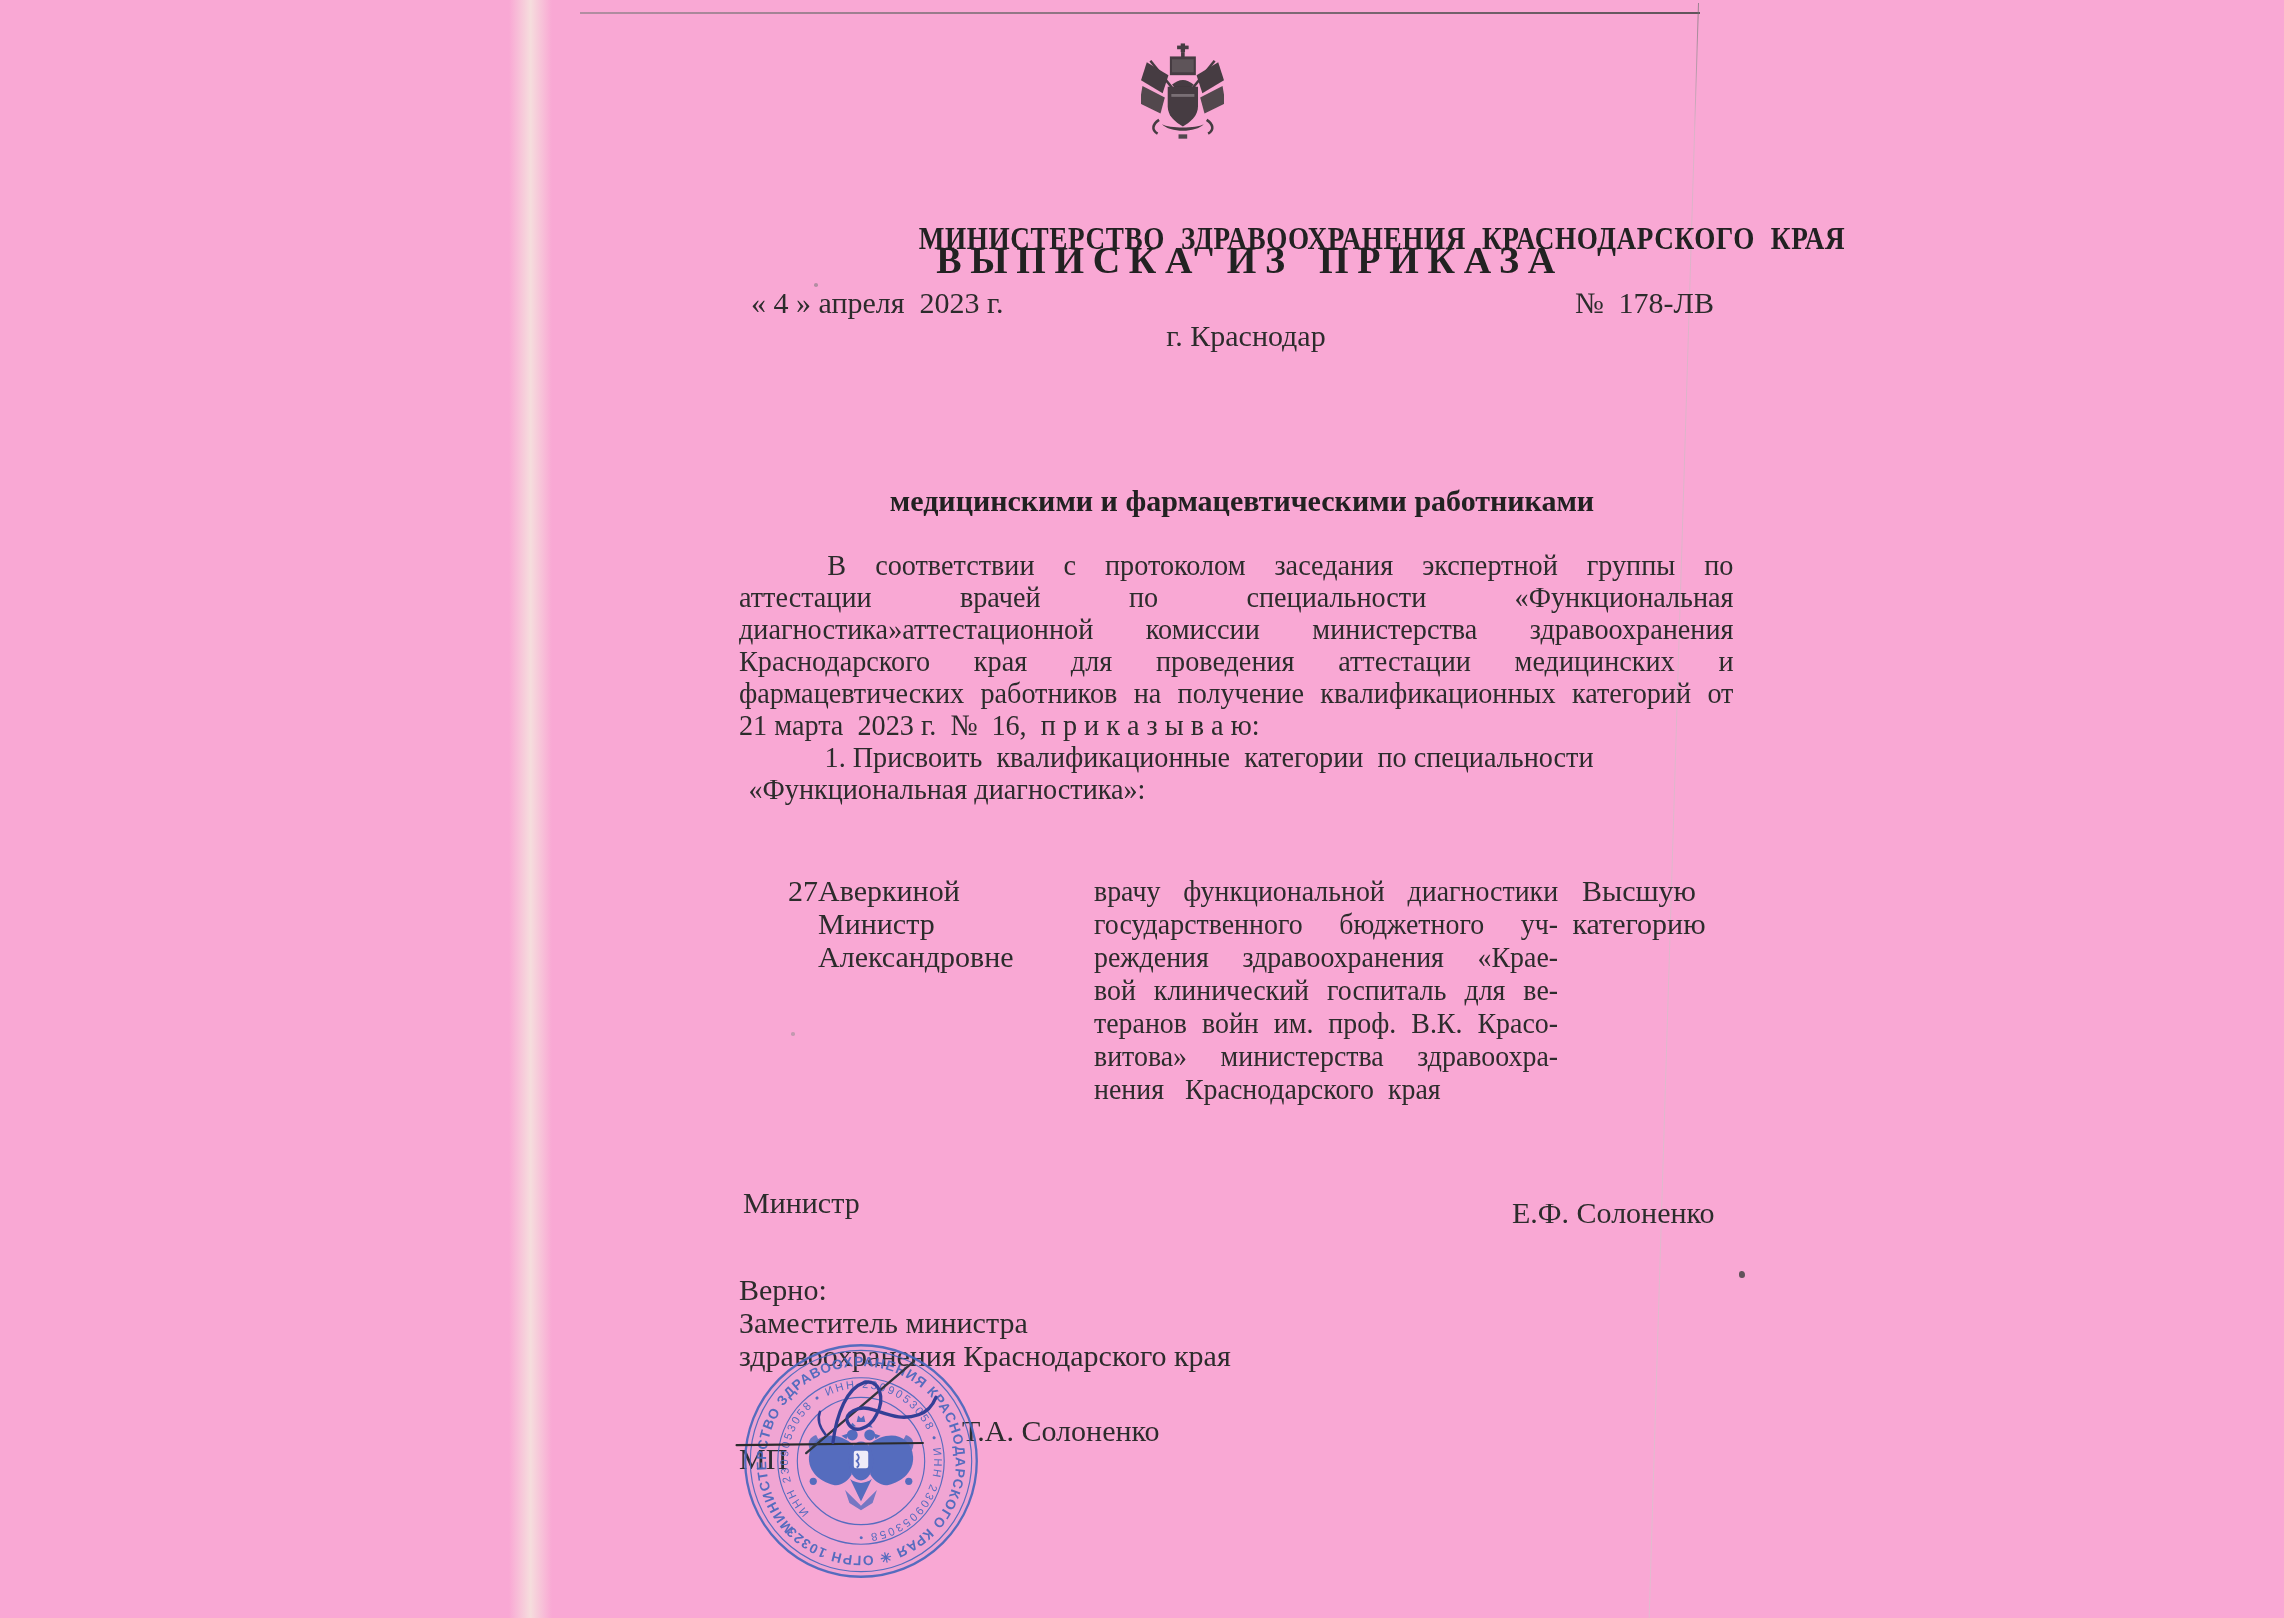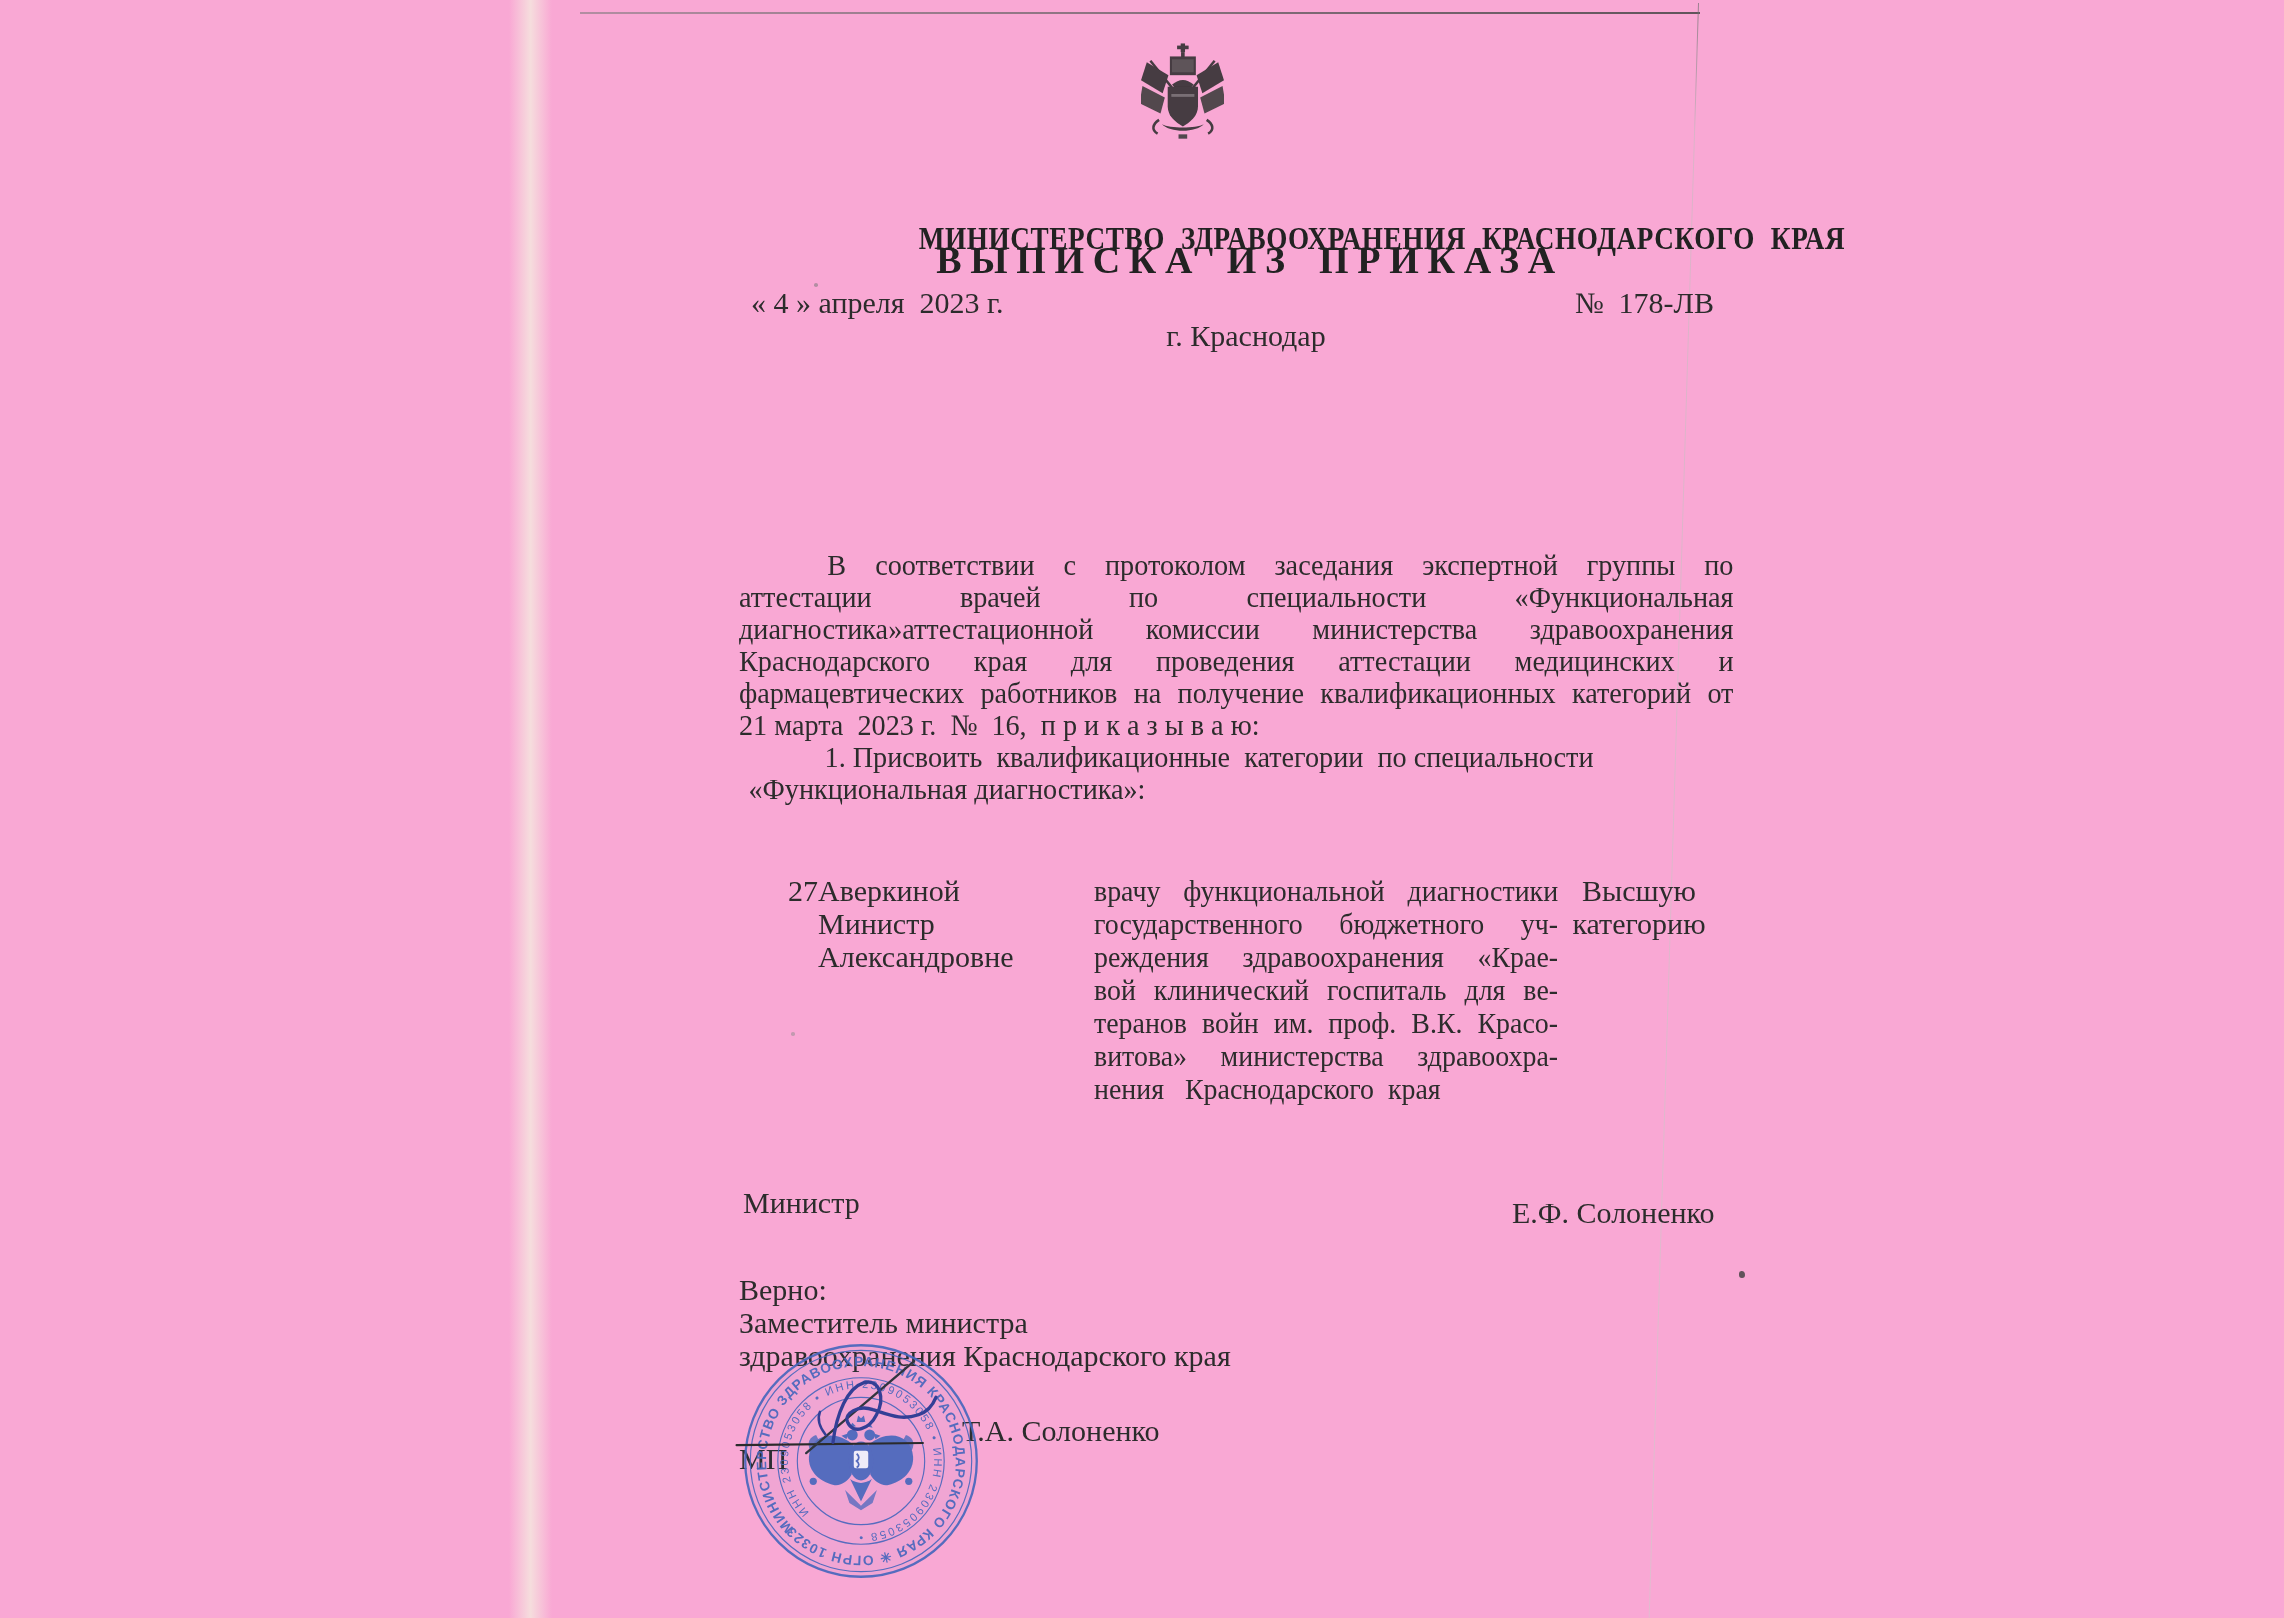--- a/index.html
+++ b/index.html
@@ -84,20 +84,21 @@
     <div class="txt center-box ministry" style="left:725px;top:183px;width:1000px;">
       <span class="squeeze">МИНИСТЕРСТВО ЗДРАВООХРАНЕНИЯ КРАСНОДАРСКОГО КРАЯ</span>
     </div>
     <div class="txt center-box vypiska" style="left:743px;top:238px;width:1014px;">ВЫПИСКА ИЗ ПРИКАЗА</div>
 
     <div class="txt plain42" style="left:751px;top:286px;">« 4 » апреля  2023 г.</div>
     <div class="txt plain42" style="left:1575px;top:286px;">№  178-ЛВ</div>
     <div class="txt center-box plain42" style="left:739px;top:319px;width:1014px;">г. Краснодар</div>
 
     <div class="txt center-box title" style="left:735px;top:416px;width:1014px;">
+      <div>медицинскими и фармацевтическими работниками</div>
     </div>
 
     <div class="lines body-lines" style="left:739px;top:549px;">
         <div class="tline just" style="padding-left: 94px;"><span>В</span><span>соответствии</span><span>с</span><span>протоколом</span><span>заседания</span><span>экспертной</span><span>группы</span><span>по</span></div>
         <div class="tline just"><span>аттестации</span><span>врачей</span><span>по</span><span>специальности</span><span>«Функциональная</span></div>
         <div class="tline just"><span>диагностика»аттестационной</span><span>комиссии</span><span>министерства</span><span>здравоохранения</span></div>
         <div class="tline just"><span>Краснодарского</span><span>края</span><span>для</span><span>проведения</span><span>аттестации</span><span>медицинских</span><span>и</span></div>
         <div class="tline just"><span>фармацевтических</span><span>работников</span><span>на</span><span>получение</span><span>квалификационных</span><span>категорий</span><span>от</span></div>
         <div class="tline">21 марта  2023 г.  №  16,  п р и к а з ы в а ю:</div>
         <div class="tline" style="padding-left: 91px;">1. Присвоить  квалификационные  категории  по специальности</div>

